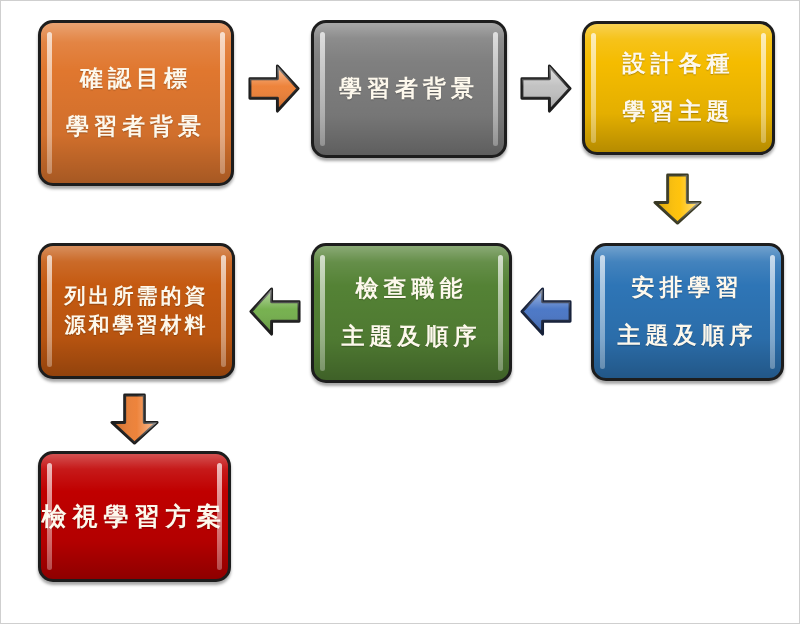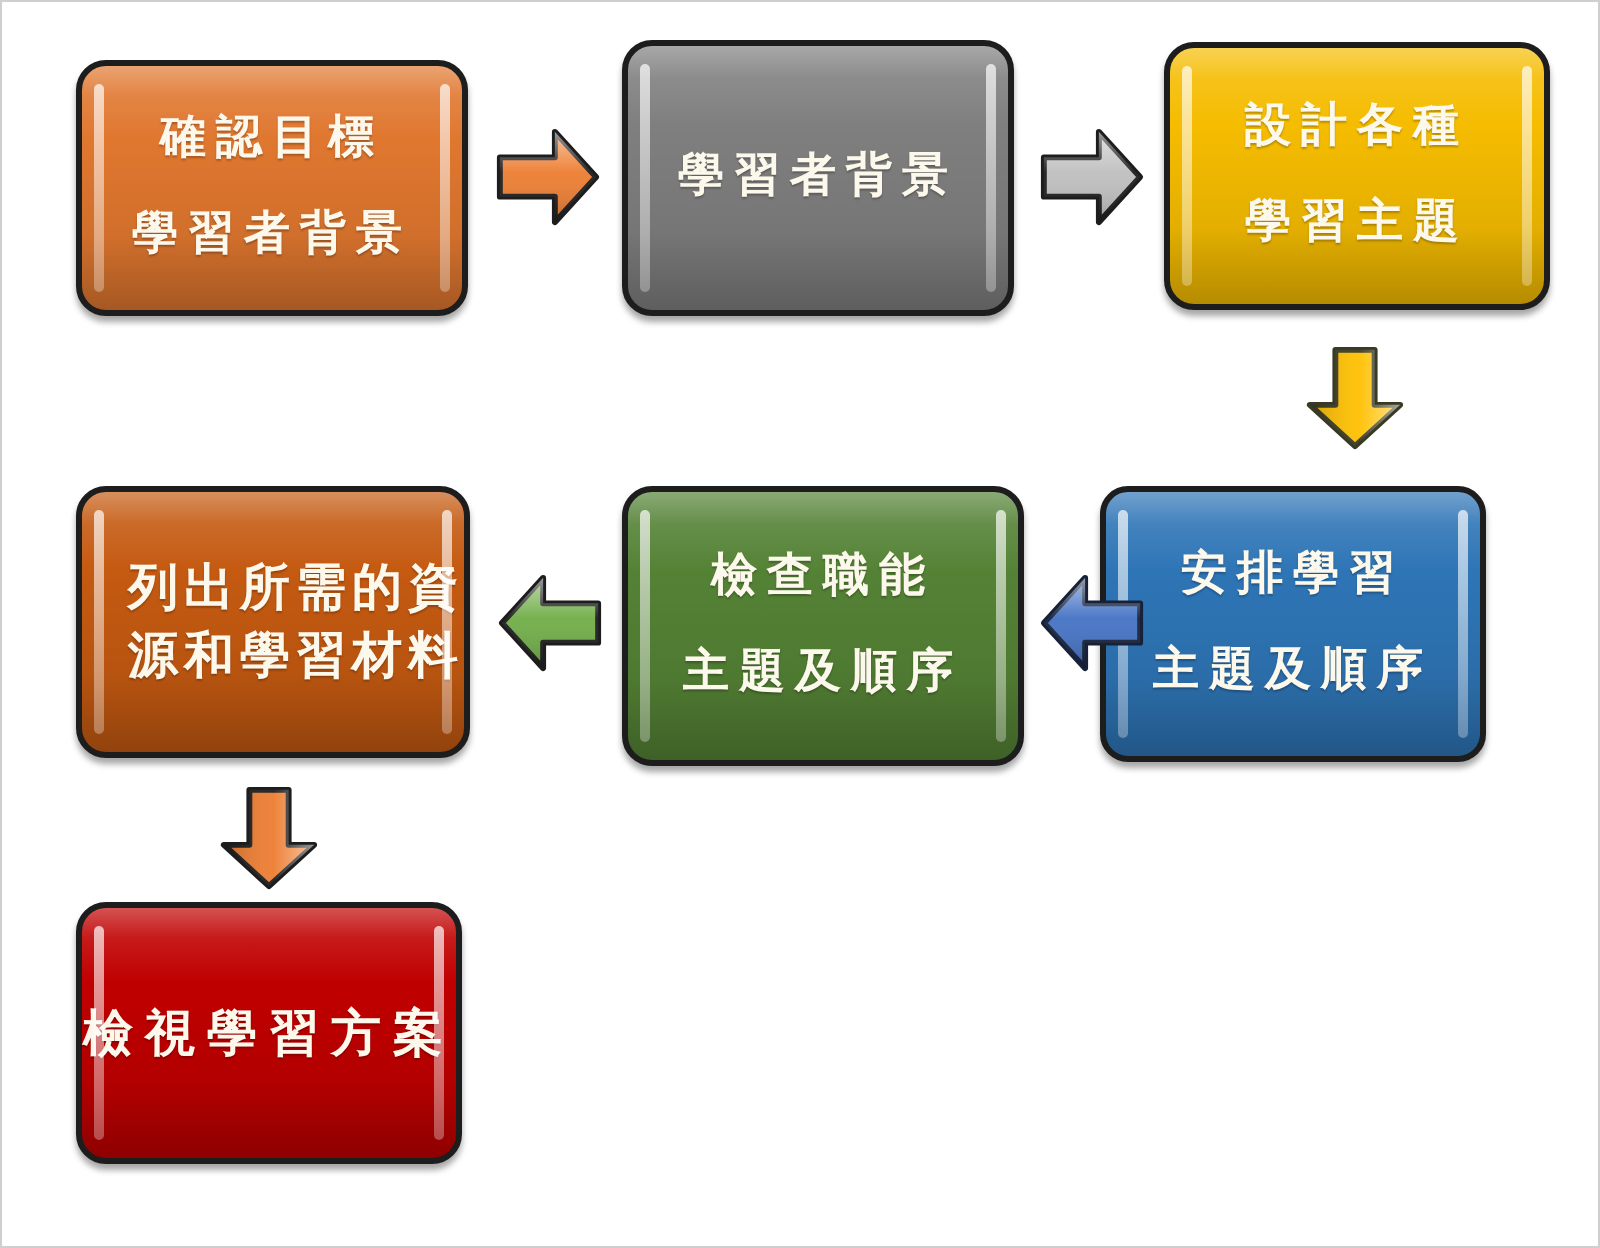--- a/index.html
+++ b/index.html
@@ -48,27 +48,27 @@
   .flow-box::after  { right:6px; }
 
   .flow-line {
     font-size:23px;
     letter-spacing:5px;
     line-height:1.2;
     white-space:nowrap;
     text-shadow:0 1px 1px rgba(0,0,0,.25);
   }
 
-  .n1 { left:37px;  top:29px;  width:196px; height:128px; }
+  .n1 { left:37px;  top:19px;  width:196px; height:166px; }
   .n2 { left:310px; top:19px;  width:196px; height:138px; }
   .n3 { left:581px; top:20px;  width:193px; height:134px; }
-  .n4 { left:549px; top:242px; width:193px; height:138px;border-radius:14px; }
+  .n4 { left:590px; top:242px; width:193px; height:138px; }
   .n5 { left:310px; top:242px; width:201px; height:140px; }
   .n6 { left:37px;  top:242px; width:197px; height:136px; gap:4px; }
-  .n6 .flow-line { font-size:25px; letter-spacing:3px;padding-left:23px; }
+  .n6 .flow-line { font-size:21px; letter-spacing:3px; }
   .n7 { left:37px;  top:450px; width:193px; height:131px; }
   .n7 .flow-line { font-size:25px; letter-spacing:6px; }
 
   
   .arrow { position:absolute; width:55px; height:55px; }
   .arrow svg { width:100%; height:100%; display:block; overflow:visible; }
   .dir-down svg { transform:rotate(90deg); }
   .dir-left svg { transform:scaleX(-1); }
 
   .a1 { left:245px; top:60px;  }

